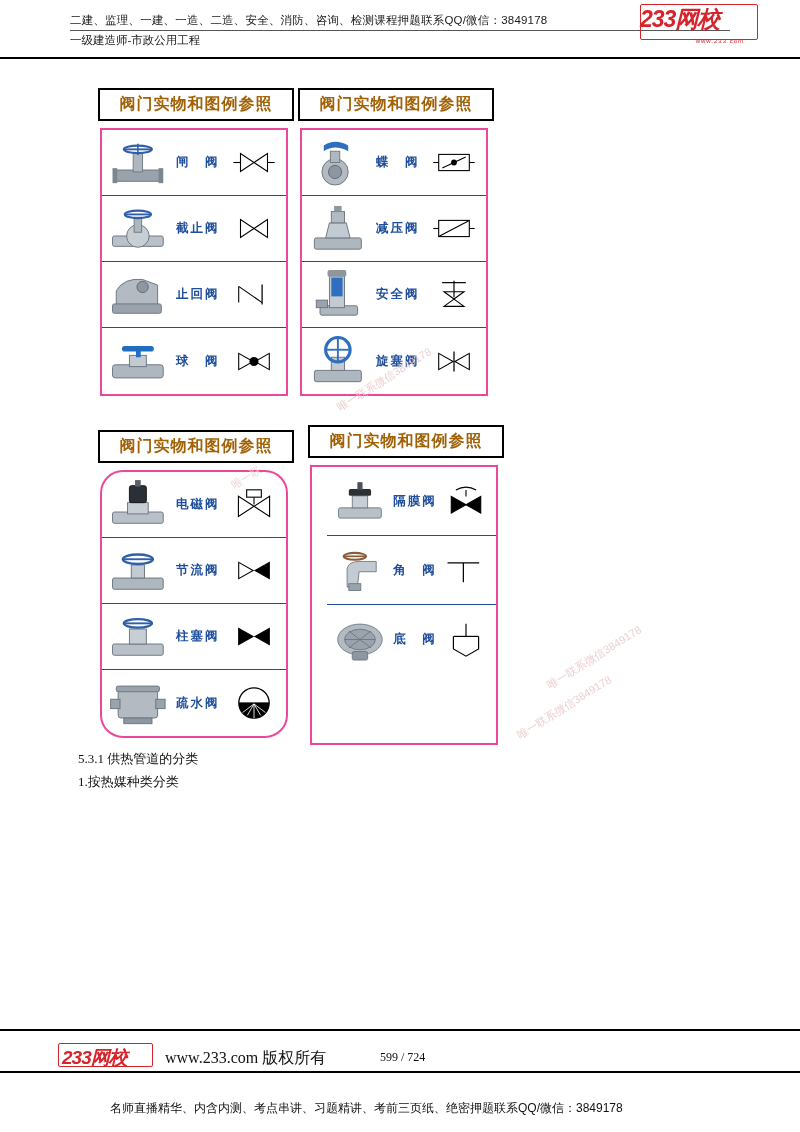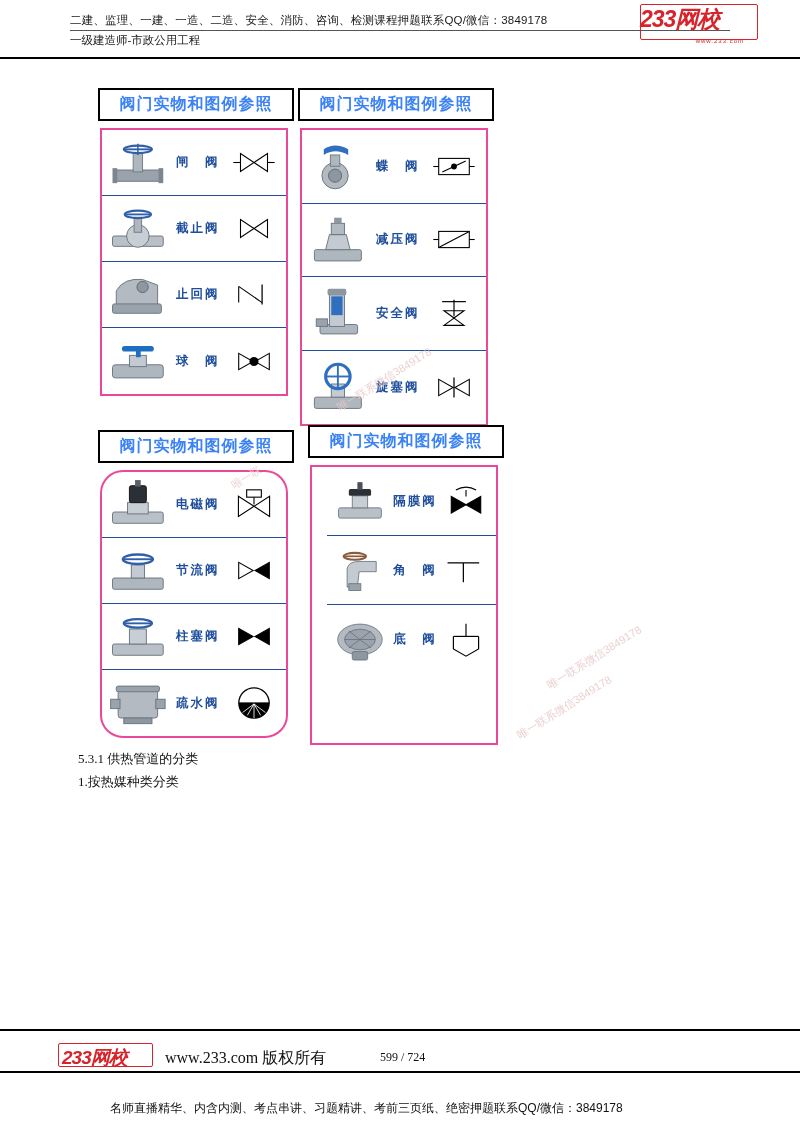--- a/index.html
+++ b/index.html
@@ -83,21 +83,21 @@
     position: absolute;
     border: 2px solid #ec4899;
     background: #fff;
   }
   .card-title {
     position: absolute;
     border: 2px solid #000;
     background: #fff;
     font-size: 16px;
     font-weight: bold;
-    color: #3b82f6;
+    color: #a16207;
     display: flex;
     align-items: center;
     justify-content: center;
     letter-spacing: 1px;
     z-index: 5;
   }
   .row {
     display: flex;
     align-items: center;
     border-bottom: 1.5px solid #1f4e9c;
@@ -300,21 +300,21 @@
       <svg viewBox="0 0 50 30" width="46" height="27">
         <polygon points="8,6 8,24 24,15" fill="none" stroke="#000" stroke-width="1.2"></polygon>
         <polygon points="42,6 42,24 26,15" fill="none" stroke="#000" stroke-width="1.2"></polygon>
         <circle cx="25" cy="15" r="5" fill="#000"></circle>
       </svg>
     </div>
   </div>
 </div>
 
 <div class="card-title" style="left:298px; top:88px; width:196px; height:33px;">阀门实物和图例参照</div>
-<div class="card" style="left:300px; top:128px; width:188px; height:298px;">
+<div class="card" style="left:300px; top:128px; width:188px; height:268px;">
 
   <div class="row">
     <div class="cell-photo">
       <div class="valve-photo">
         <svg viewBox="0 0 70 60">
           <circle cx="32" cy="40" r="14" fill="#b3bac1" stroke="#6b7480"></circle>
           <circle cx="32" cy="40" r="7" fill="#8e979f" stroke="#5f6872"></circle>
           <rect x="27" y="18" width="10" height="12" fill="#aeb6be" stroke="#707a85"></rect>
           <path d="M20 12 Q32 4 46 12 L46 18 Q32 10 20 18 Z" fill="#2f6fc0"></path>
         </svg>

